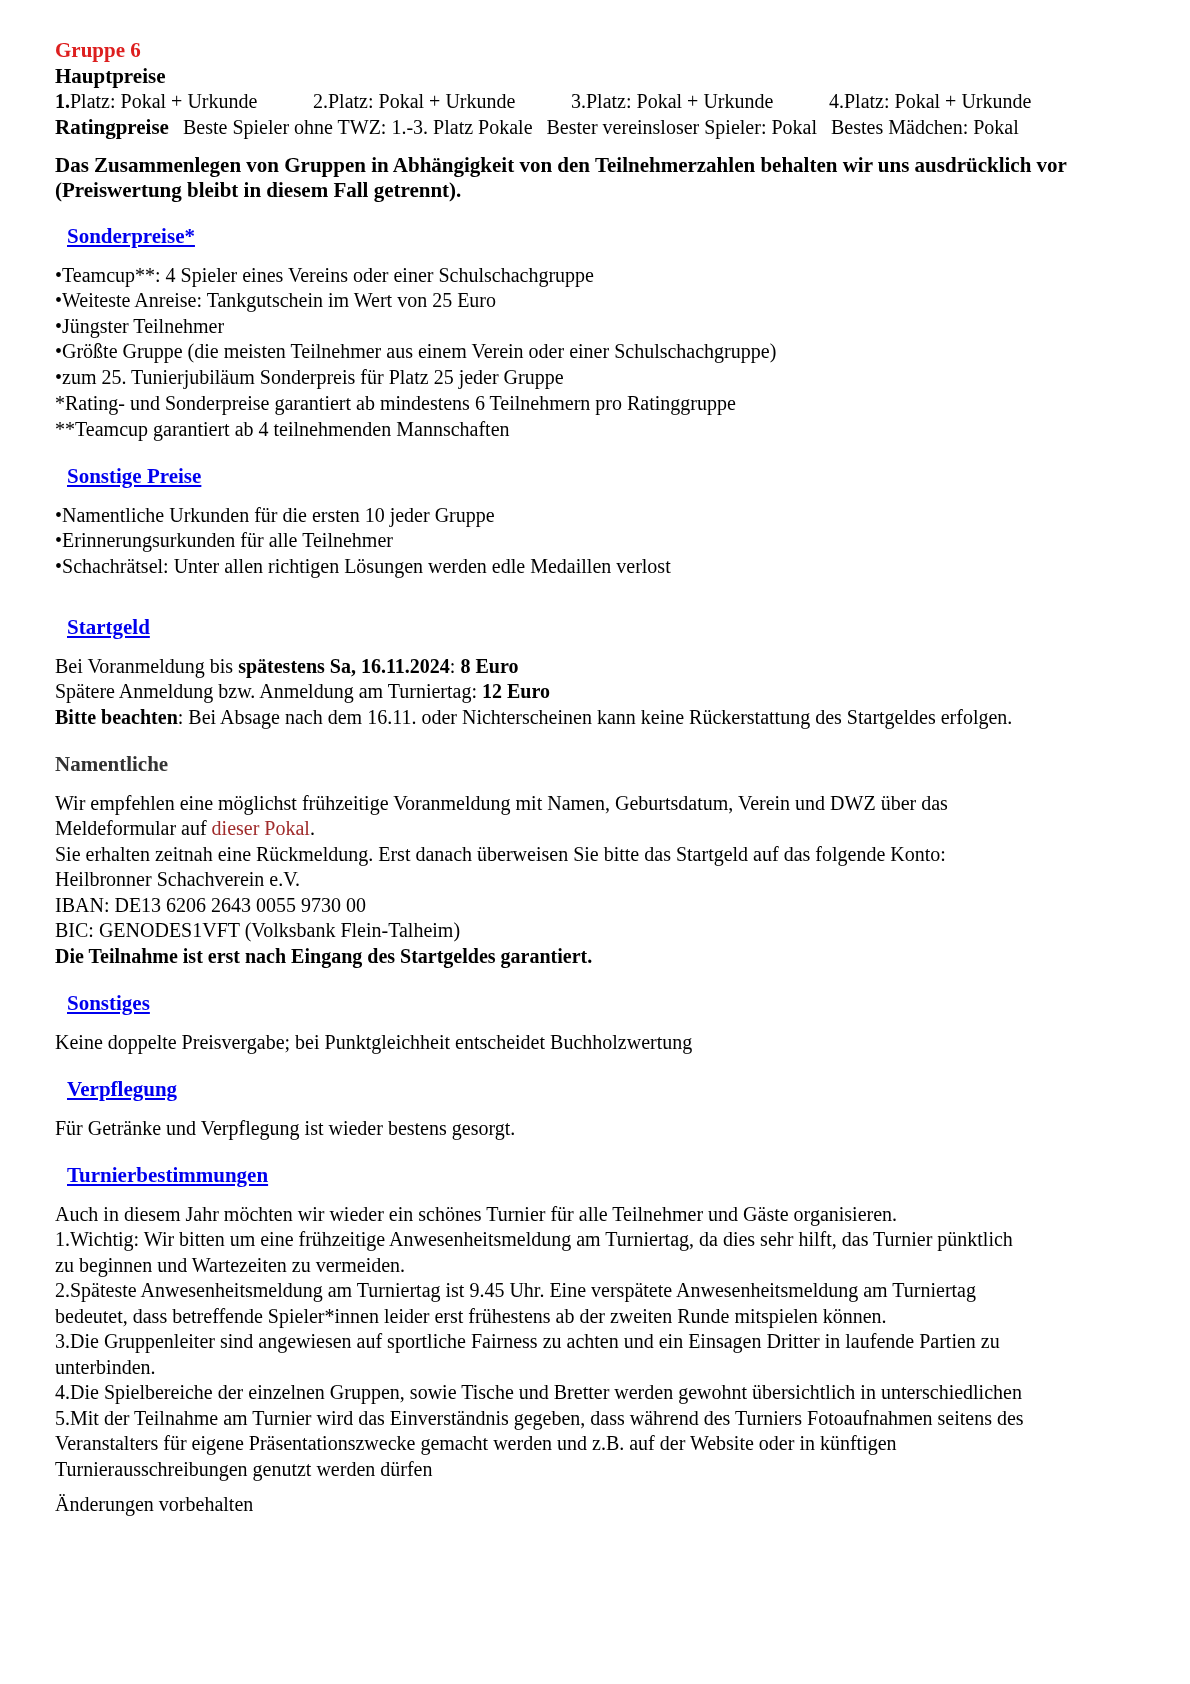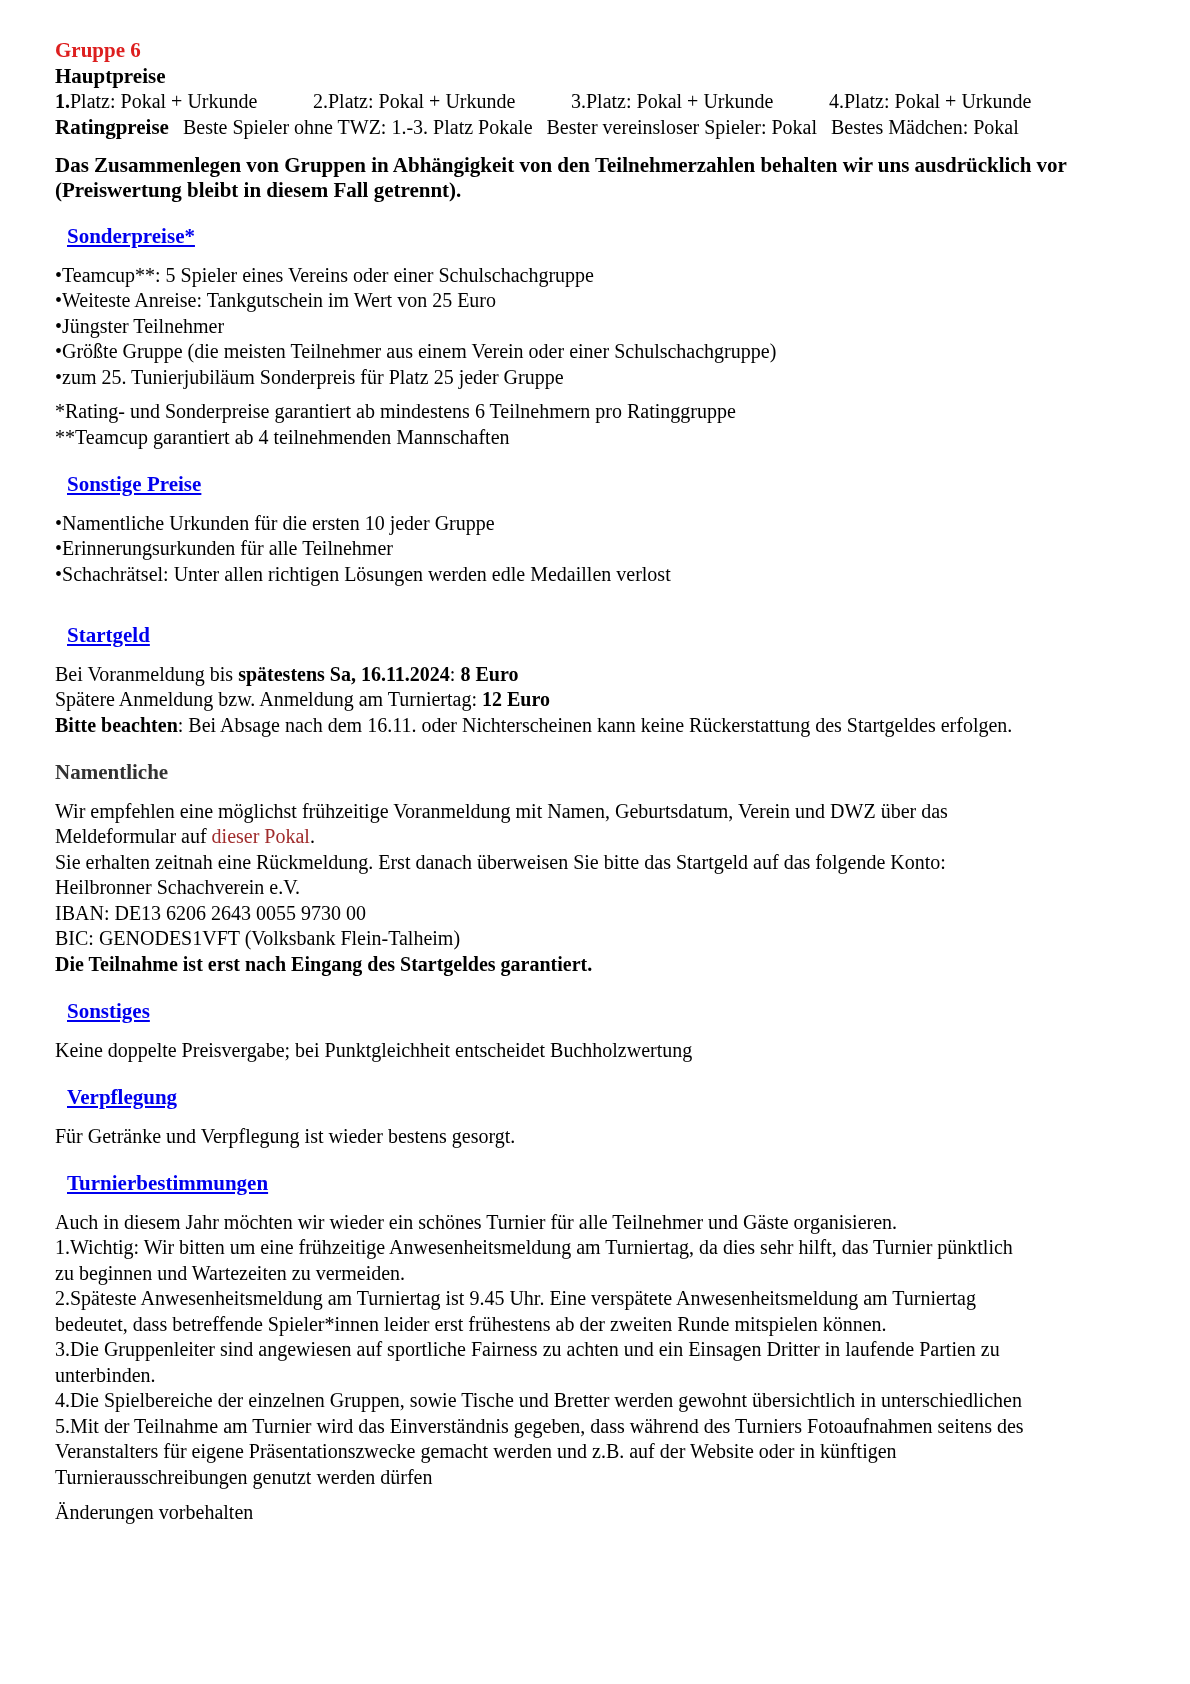--- a/index.html
+++ b/index.html
@@ -51,21 +51,21 @@
   }
   .section-heading.big-gap{margin-top:36px;}
   .sub-heading{
     font-weight:bold;
     font-size:21px;
     color:var(--subheading-gray);
     margin:22px 0 13px 0;
   }
   .bullet-list{margin-top:2px;}
   .bullet-line .bullet{margin-right:0;}
-  .footnotes{margin-top:9px;}
+  .footnotes{margin-top:1px;}
   b,.b{font-weight:bold;}
   .reg-link{color:var(--link-maroon);cursor:pointer;}
   .footer-note{margin-top:10px;}
 </style>
 </head>
 <body>
 
 <div class="group-title">Gruppe 6</div>
 <div class="bold-head">Hauptpreise</div>
 
@@ -78,21 +78,21 @@
 </div>
 
 <div class="merge-notice">
   <div class="line">Das Zusammenlegen von Gruppen in Abhängigkeit von den Teilnehmerzahlen behalten wir uns ausdrücklich vor</div>
   <div class="line">(Preiswertung bleibt in diesem Fall getrennt).</div>
 </div>
 
 <div class="section-heading">Sonderpreise*</div>
 
 <div class="bullet-list">
-  <div class="line bullet-line"><span class="bullet">•</span><span>Teamcup**: 5 Spieler eines Vereins oder einer Schulschachgruppe</span></div>
+  <div class="line bullet-line"><span class="bullet">•</span><span>Teamcup**: 4 Spieler eines Vereins oder einer Schulschachgruppe</span></div>
   <div class="line bullet-line"><span class="bullet">•</span><span>Weiteste Anreise: Tankgutschein im Wert von 25 Euro</span></div>
   <div class="line bullet-line"><span class="bullet">•</span><span>Jüngster Teilnehmer</span></div>
   <div class="line bullet-line"><span class="bullet">•</span><span>Größte Gruppe (die meisten Teilnehmer aus einem Verein oder einer Schulschachgruppe)</span></div>
   <div class="line bullet-line"><span class="bullet">•</span><span>zum 25. Tunierjubiläum Sonderpreis für Platz 25 jeder Gruppe</span></div>
 </div>
 
 <div class="footnotes">
   <div class="line">*Rating- und Sonderpreise garantiert ab mindestens 6 Teilnehmern pro Ratinggruppe</div>
   <div class="line">**Teamcup garantiert ab 4 teilnehmenden Mannschaften</div>
 </div>

